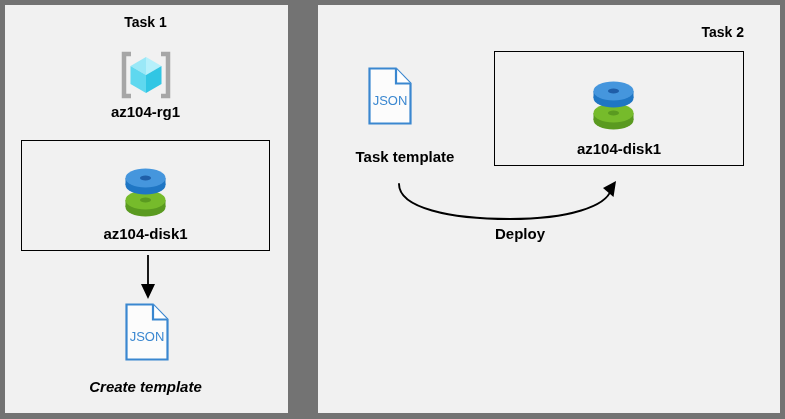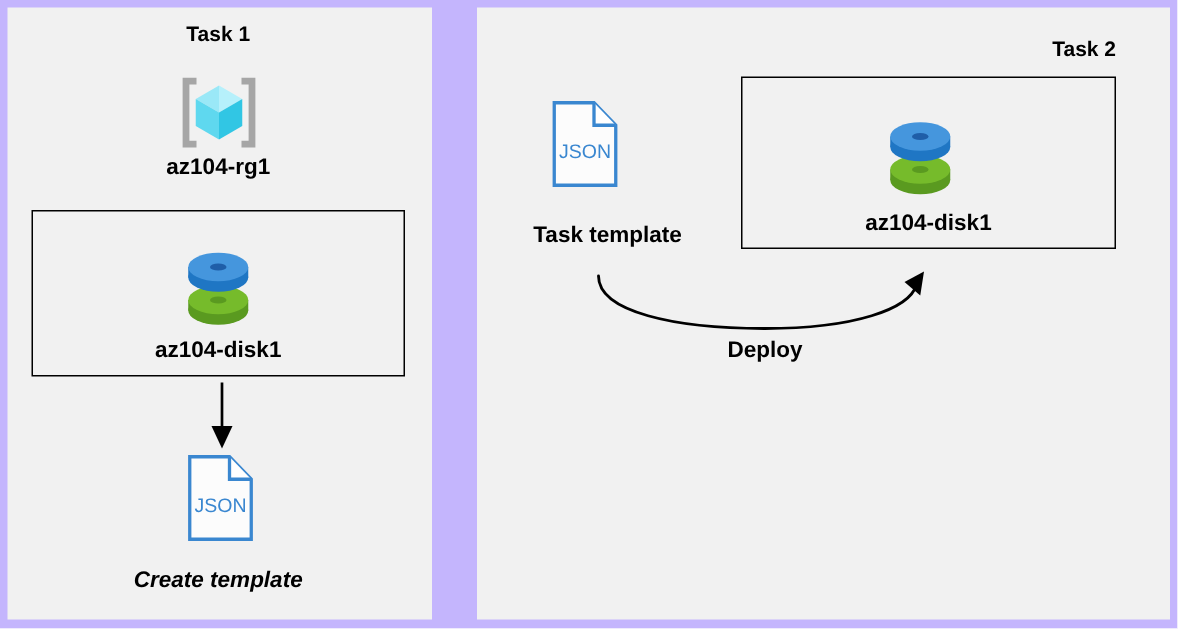--- a/index.html
+++ b/index.html
@@ -7,21 +7,21 @@
     padding: 0;
     background: #ffffff;
   }
   body {
     font-family: "Liberation Sans", sans-serif;
   }
   #canvas {
     position: relative;
     width: 785px;
     height: 419px;
-    background: #c4b5fd;
+    background: #737373;
     overflow: hidden;
   }
   .panel {
     position: absolute;
     background: #f1f1f1;
   }
   #panel-left  { left: 5px;   top: 5px; width: 283px; height: 408px; }
   #panel-right { left: 318px; top: 5px; width: 462px; height: 408px; }
 
   .task-title {
@@ -50,21 +50,21 @@
     font-weight: bold;
     color: #000000;
     text-align: center;
     white-space: nowrap;
   }
   #rg-label        { left: 21px;  top: 103px; width: 249px; }
   #disk1-label     { left: 21px;  top: 225px; width: 249px; }
   #create-label    { left: 21px;  top: 378px; width: 249px; font-style: italic; }
   #edit-label      { left: 330px; top: 148px; width: 150px; }
   #disk2-label     { left: 494px; top: 140px; width: 250px; }
-  #deploy-label    { left: 430px; top: 225px; width: 160px; }
+  #deploy-label    { left: 440px; top: 225px; width: 160px; }
 
   .icon-wrap { position: absolute; }
 
   
   #rg-icon { left: 119px; top: 50px; width: 54px; height: 50px; }
 
   
   #disk-icon-1 { left: 123px; top: 167px; width: 45px; height: 52px; }
   #disk-icon-2 { left: 591px; top: 80px; width: 45px; height: 52px; }
 

